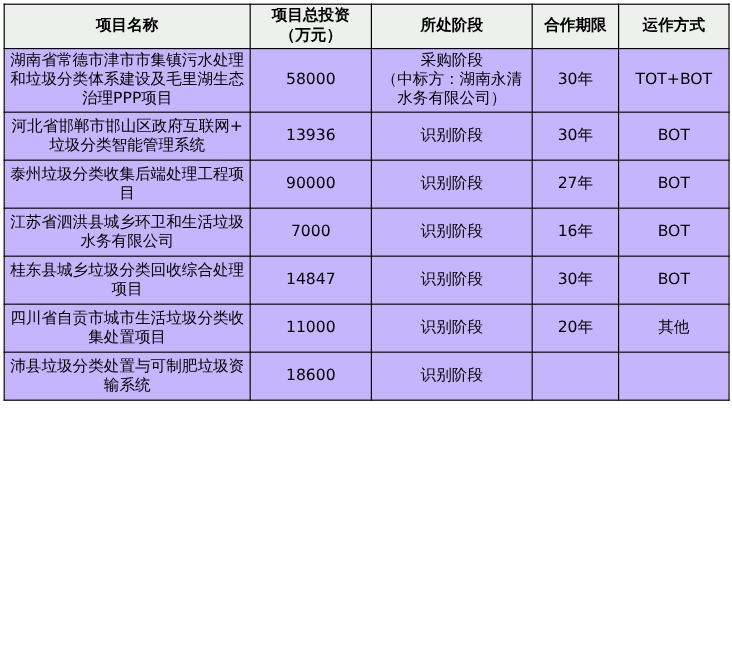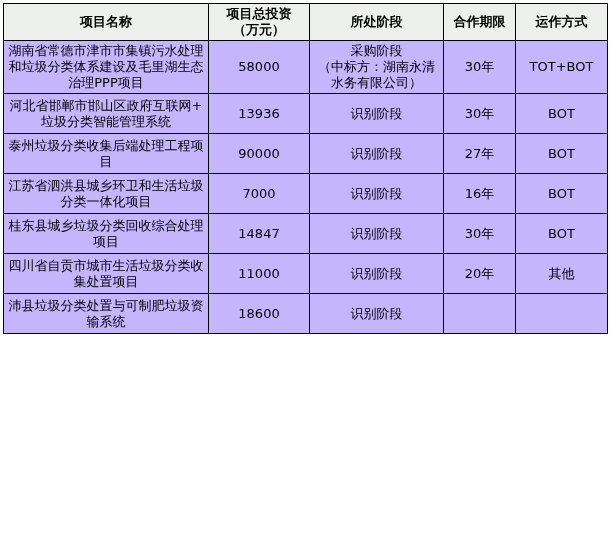--- a/index.html
+++ b/index.html
@@ -96,21 +96,21 @@
       <tr>
         <td>泰州垃圾分类收集后端处理工程项
 目</td>
         <td>90000</td>
         <td>识别阶段</td>
         <td>27年</td>
         <td>BOT</td>
       </tr>
       <tr>
         <td>江苏省泗洪县城乡环卫和生活垃圾
-分类一体化项目</td>
+水务有限公司</td>
         <td>7000</td>
         <td>识别阶段</td>
         <td>16年</td>
         <td>BOT</td>
       </tr>
       <tr>
         <td>桂东县城乡垃圾分类回收综合处理
 项目</td>
         <td>14847</td>
         <td>识别阶段</td>

